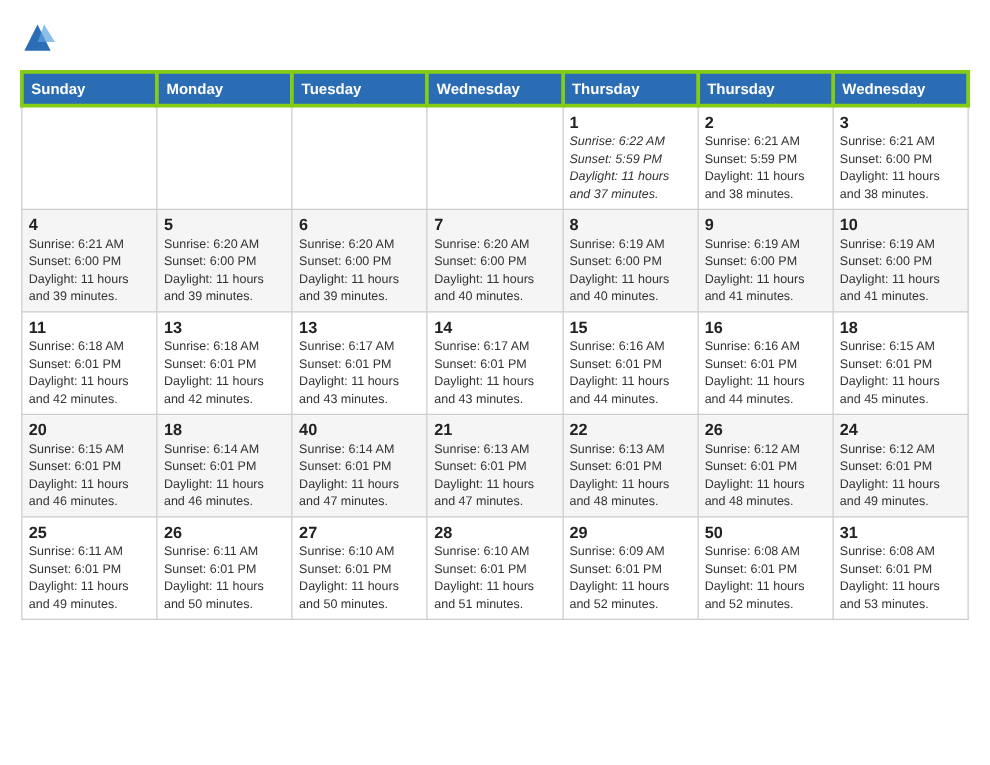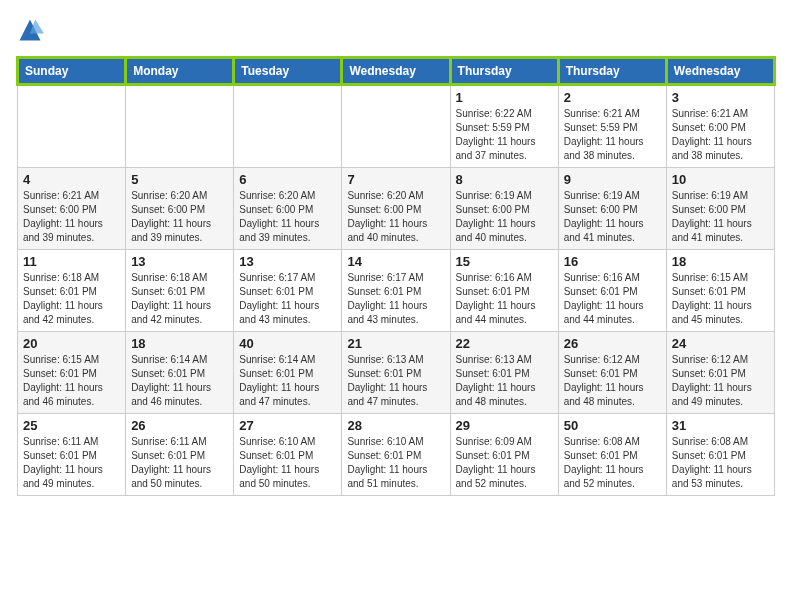--- a/index.html
+++ b/index.html
@@ -117,21 +117,21 @@
       </tr>
   </thead>
   <tbody id="calendar-body">
   <tr>
         <td class="empty-cell"></td>
         <td class="empty-cell"></td>
         <td class="empty-cell"></td>
         <td class="empty-cell"></td>
         <td>
           <div class="day-number">1</div>
-          <div class="day-info" style="white-space: pre-line;">Sunrise: 6:22 AM
+          <div class="day-info" style="white-space: pre-line; font-style: italic;">Sunrise: 6:22 AM
 Sunset: 5:59 PM
 Daylight: 11 hours
 and 37 minutes.</div>
         </td>
         <td>
           <div class="day-number">2</div>
           <div class="day-info" style="white-space: pre-line;">Sunrise: 6:21 AM
 Sunset: 5:59 PM
 Daylight: 11 hours
 and 38 minutes.</div>

